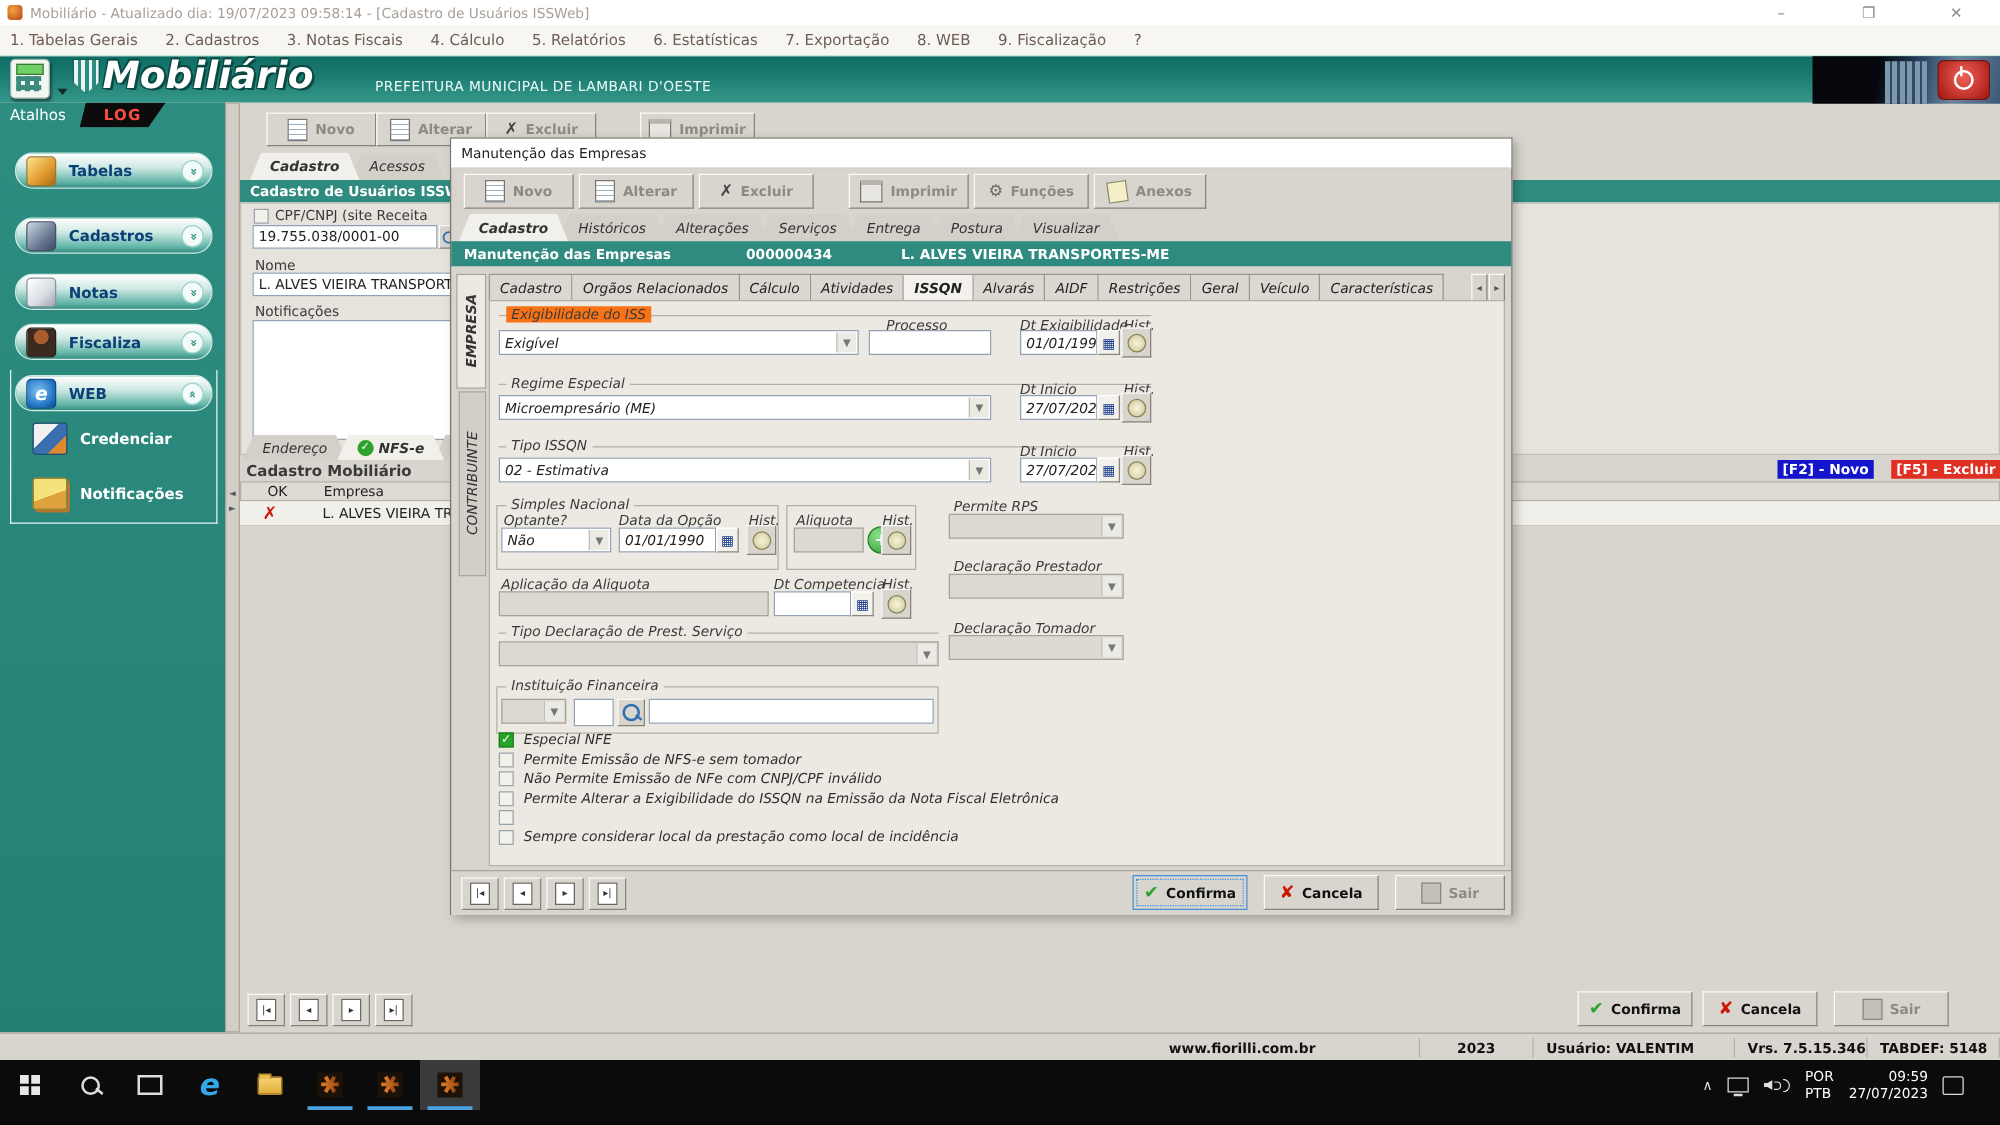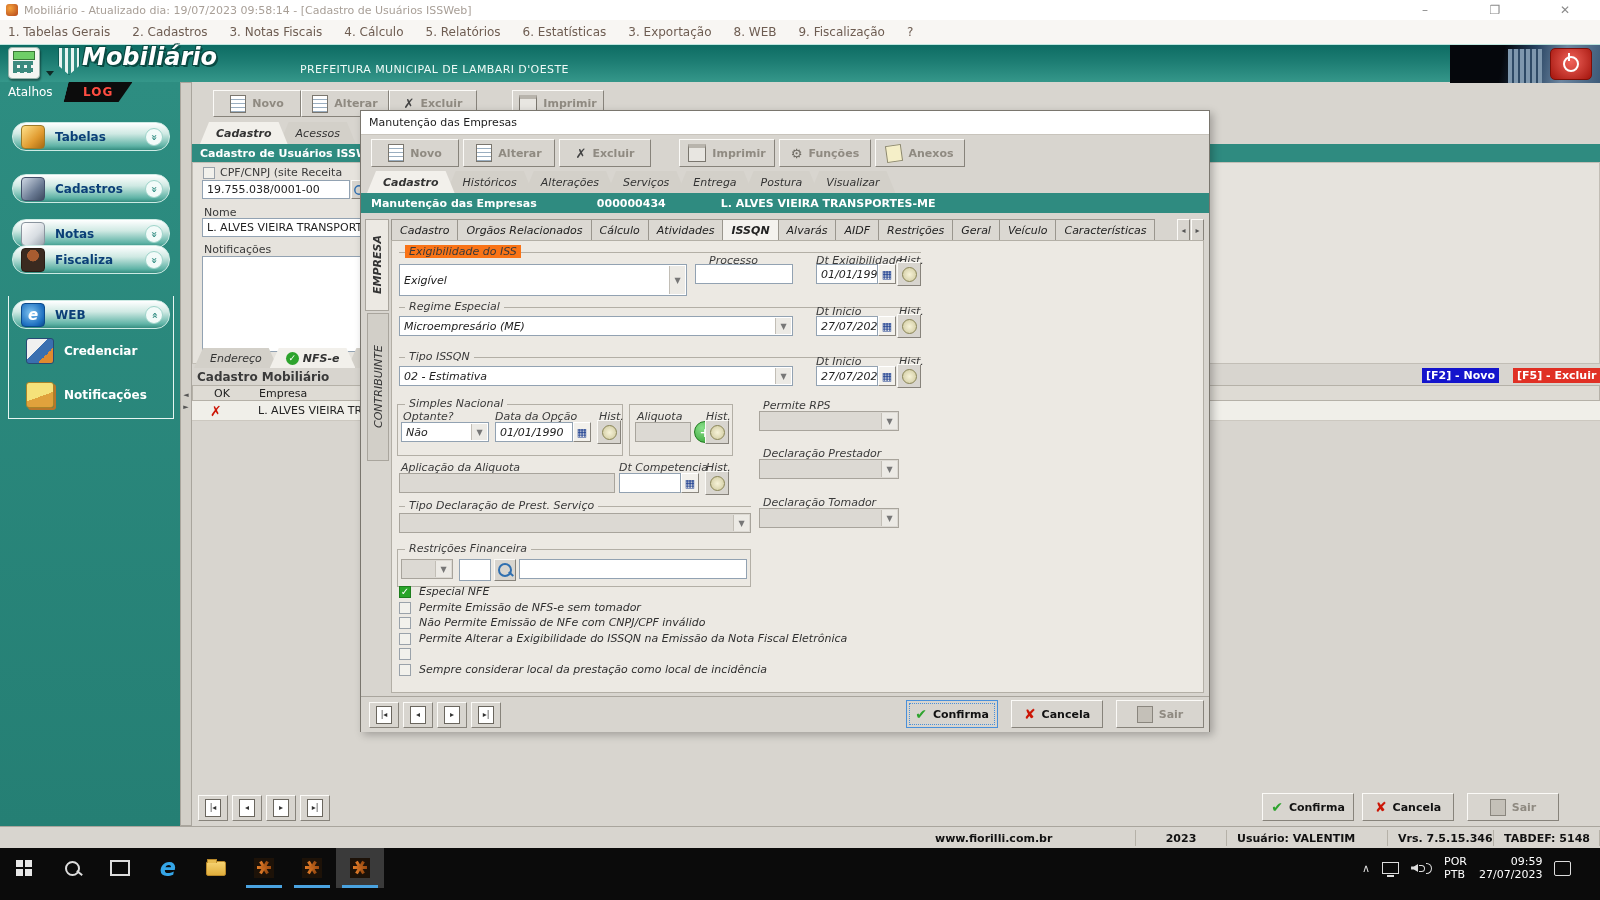--- a/index.html
+++ b/index.html
@@ -15,21 +15,21 @@
   #menubar{position:absolute;left:0;top:20px;width:1600px;height:24px;background:#f8f6f3;display:flex;align-items:center;gap:22px;padding-left:8px;box-sizing:border-box;}
   #menubar span{color:#6e5d52;font-size:12px;white-space:nowrap;}
   
   #brand{position:absolute;left:0;top:44px;width:1600px;height:38px;background:linear-gradient(180deg,#0d6c63 0%,#1d7d73 45%,#35978a 100%);border-top:1px solid #bfe6df;box-sizing:border-box;}
   .calcicon{position:absolute;left:8px;top:2px;width:30px;height:30px;background:#f4f6f2;border:1px solid #9ab4ac;border-radius:4px;box-shadow:1px 2px 2px rgba(0,0,0,.4);}
   .calcicon .scr{position:absolute;left:4px;top:3px;width:20px;height:7px;background:#6fcf68;border:1px solid #3a7a36;}
   .calcicon .keys{position:absolute;left:4px;top:13px;width:20px;height:12px;
      background:repeating-linear-gradient(90deg,#3c8a7e 0 4px,transparent 4px 7px),repeating-linear-gradient(#3c8a7e 0 4px,transparent 4px 7px);}
   .tri{position:absolute;left:46px;top:26px;width:0;height:0;border-left:4px solid transparent;border-right:4px solid transparent;border-top:5px solid #102a26;}
   .shield{position:absolute;left:58px;top:2px;width:20px;height:26px;background:repeating-linear-gradient(90deg,#e8f5f2 0 3px,#2f8b80 3px 6px);clip-path:polygon(0 0,100% 0,100% 65%,50% 100%,0 65%);border:1px solid #0d5c54;}
-  .logotext{position:absolute;left:82px;top:-2px;font-size:24px;font-weight:bold;font-style:italic;color:#ffffff;
+  .logotext{position:absolute;left:82px;top:-2px;font-size:30px;font-weight:bold;font-style:italic;color:#ffffff;
      text-shadow:2px 2px 0 #0a4a43,-1px -1px 0 #0a4a43,1px -1px 0 #0a4a43,-1px 1px 0 #0a4a43;}
   .brandsub{position:absolute;left:300px;top:18px;color:#eefaf7;font-size:11px;letter-spacing:.4px;}
   .photo{position:absolute;right:0;top:0;width:150px;height:38px;background:linear-gradient(100deg,#05070c 35%,#24405e 55%,#6d86a0 75%,#3c5a78 100%);}
   .photo .bldg{position:absolute;right:58px;top:4px;width:34px;height:34px;background:repeating-linear-gradient(90deg,#7e97ad 0 4px,#2e4a66 4px 6px);}
   .pwr{position:absolute;right:8px;top:3px;width:40px;height:30px;border-radius:5px;background:radial-gradient(circle at 50% 40%,#f0635a,#a3140c);border:1px solid #7e0f08;}
   .pwr .ring{position:absolute;left:12px;top:7px;width:12px;height:12px;border:2px solid #fff;border-radius:50%;}
   .pwr .bar{position:absolute;left:17px;top:4px;width:2px;height:8px;background:#fff;}
   
   #sidebar{position:absolute;left:0;top:82px;width:180px;height:744px;background:linear-gradient(180deg,#2d8d81,#257f74);}
   #sidebar .hdr{position:absolute;left:0;top:0;width:180px;height:22px;}
@@ -146,21 +146,21 @@
       <span>✕</span>
     </div>
 
   <div id="menubar">
     <span>1. Tabelas Gerais</span>
     <span>2. Cadastros</span>
     <span>3. Notas Fiscais</span>
     <span>4. Cálculo</span>
     <span>5. Relatórios</span>
     <span>6. Estatísticas</span>
-    <span>3. Exportação</span>
+    <span>7. Exportação</span>
     <span>8. WEB</span>
     <span>9. Fiscalização</span>
     <span>?</span>
   </div>
 
   <div id="brand">
     <div class="calcicon">
         <div class="scr"></div>
         <div class="keys"></div>
       </div>
@@ -199,21 +199,21 @@
           <span>»</span>
         </span>
     </div>
     <div class="sgroup" style="top:137px;">
       <span class="gicon gi-notas"></span>
       <span class="glabel">Notas</span>
       <span class="chev">
           <span>»</span>
         </span>
     </div>
-    <div class="sgroup" style="top:163px;">
+    <div class="sgroup" style="top:177px;">
       <span class="gicon gi-fiscaliza"></span>
       <span class="glabel">Fiscaliza</span>
       <span class="chev">
           <span>»</span>
         </span>
     </div>
     <div class="webpanel"></div>
     <div class="sgroup" style="top:218px;">
       <span class="gicon gi-web">e</span>
       <span class="glabel">WEB</span>
@@ -433,21 +433,21 @@
         <span style="font-size:8px;color:#555;">◂</span>
       </div>
     <div class="btn3d" style="left:830px;top:108px;width:13px;height:22px;">
         <span style="font-size:8px;color:#555;">▸</span>
       </div>
 
     <div style="position:absolute;left:30px;top:129px;width:813px;height:453px;background:#ece9e3;border:1px solid #b3afa6;box-sizing:border-box;"></div>
 
     <div class="grpline" style="left:38px;top:141px;width:522px;"></div>
     <div class="lab" style="left:44px;top:134px;background:#f97316;padding:0 4px;">Exigibilidade do ISS</div>
-    <div class="field combo" style="left:38px;top:153px;width:288px;height:32px;text-align:right;">
+    <div class="field combo" style="left:38px;top:153px;width:288px;height:20px;text-align:right;">
       <span>Exigível</span>
         <span class="arrowbox">▼</span>
     </div>
     <div class="lab" style="left:348px;top:143px;">Processo</div>
     <div class="field" style="left:334px;top:153px;width:98px;height:20px;"></div>
     <div class="lab" style="left:455px;top:143px;">Dt Exigibilidade</div>
     <div class="field" style="left:455px;top:153px;width:62px;height:20px;">01/01/1990</div>
     <div class="calbtn" style="left:517px;top:153px;height:20px;">▦</div>
     <div class="lab" style="left:538px;top:143px;">Hist.</div>
     <div class="histbtn" style="left:536px;top:151px;width:24px;height:24px;">
@@ -533,21 +533,21 @@
       <span></span>
         <span class="arrowbox">▼</span>
     </div>
     <div class="lab" style="left:402px;top:385px;">Declaração Tomador</div>
     <div class="field combo dis" style="left:398px;top:397px;width:140px;height:20px;">
       <span></span>
         <span class="arrowbox">▼</span>
     </div>
 
     <div class="grpbox" style="left:36px;top:438px;width:354px;height:38px;"></div>
-    <div class="lab" style="left:44px;top:431px;background:#ece9e3;padding:0 4px;">Restrições Financeira</div>
+    <div class="lab" style="left:44px;top:431px;background:#ece9e3;padding:0 4px;">Instituição Financeira</div>
     <div class="field combo dis" style="left:40px;top:448px;width:52px;height:20px;">
       <span></span>
         <span class="arrowbox">▼</span>
     </div>
     <div class="field" style="left:98px;top:448px;width:32px;height:22px;"></div>
     <div class="btn3d" style="left:133px;top:448px;width:22px;height:22px;">
         <span class="mag"></span>
       </div>
     <div class="field" style="left:158px;top:448px;width:228px;height:20px;"></div>
 

